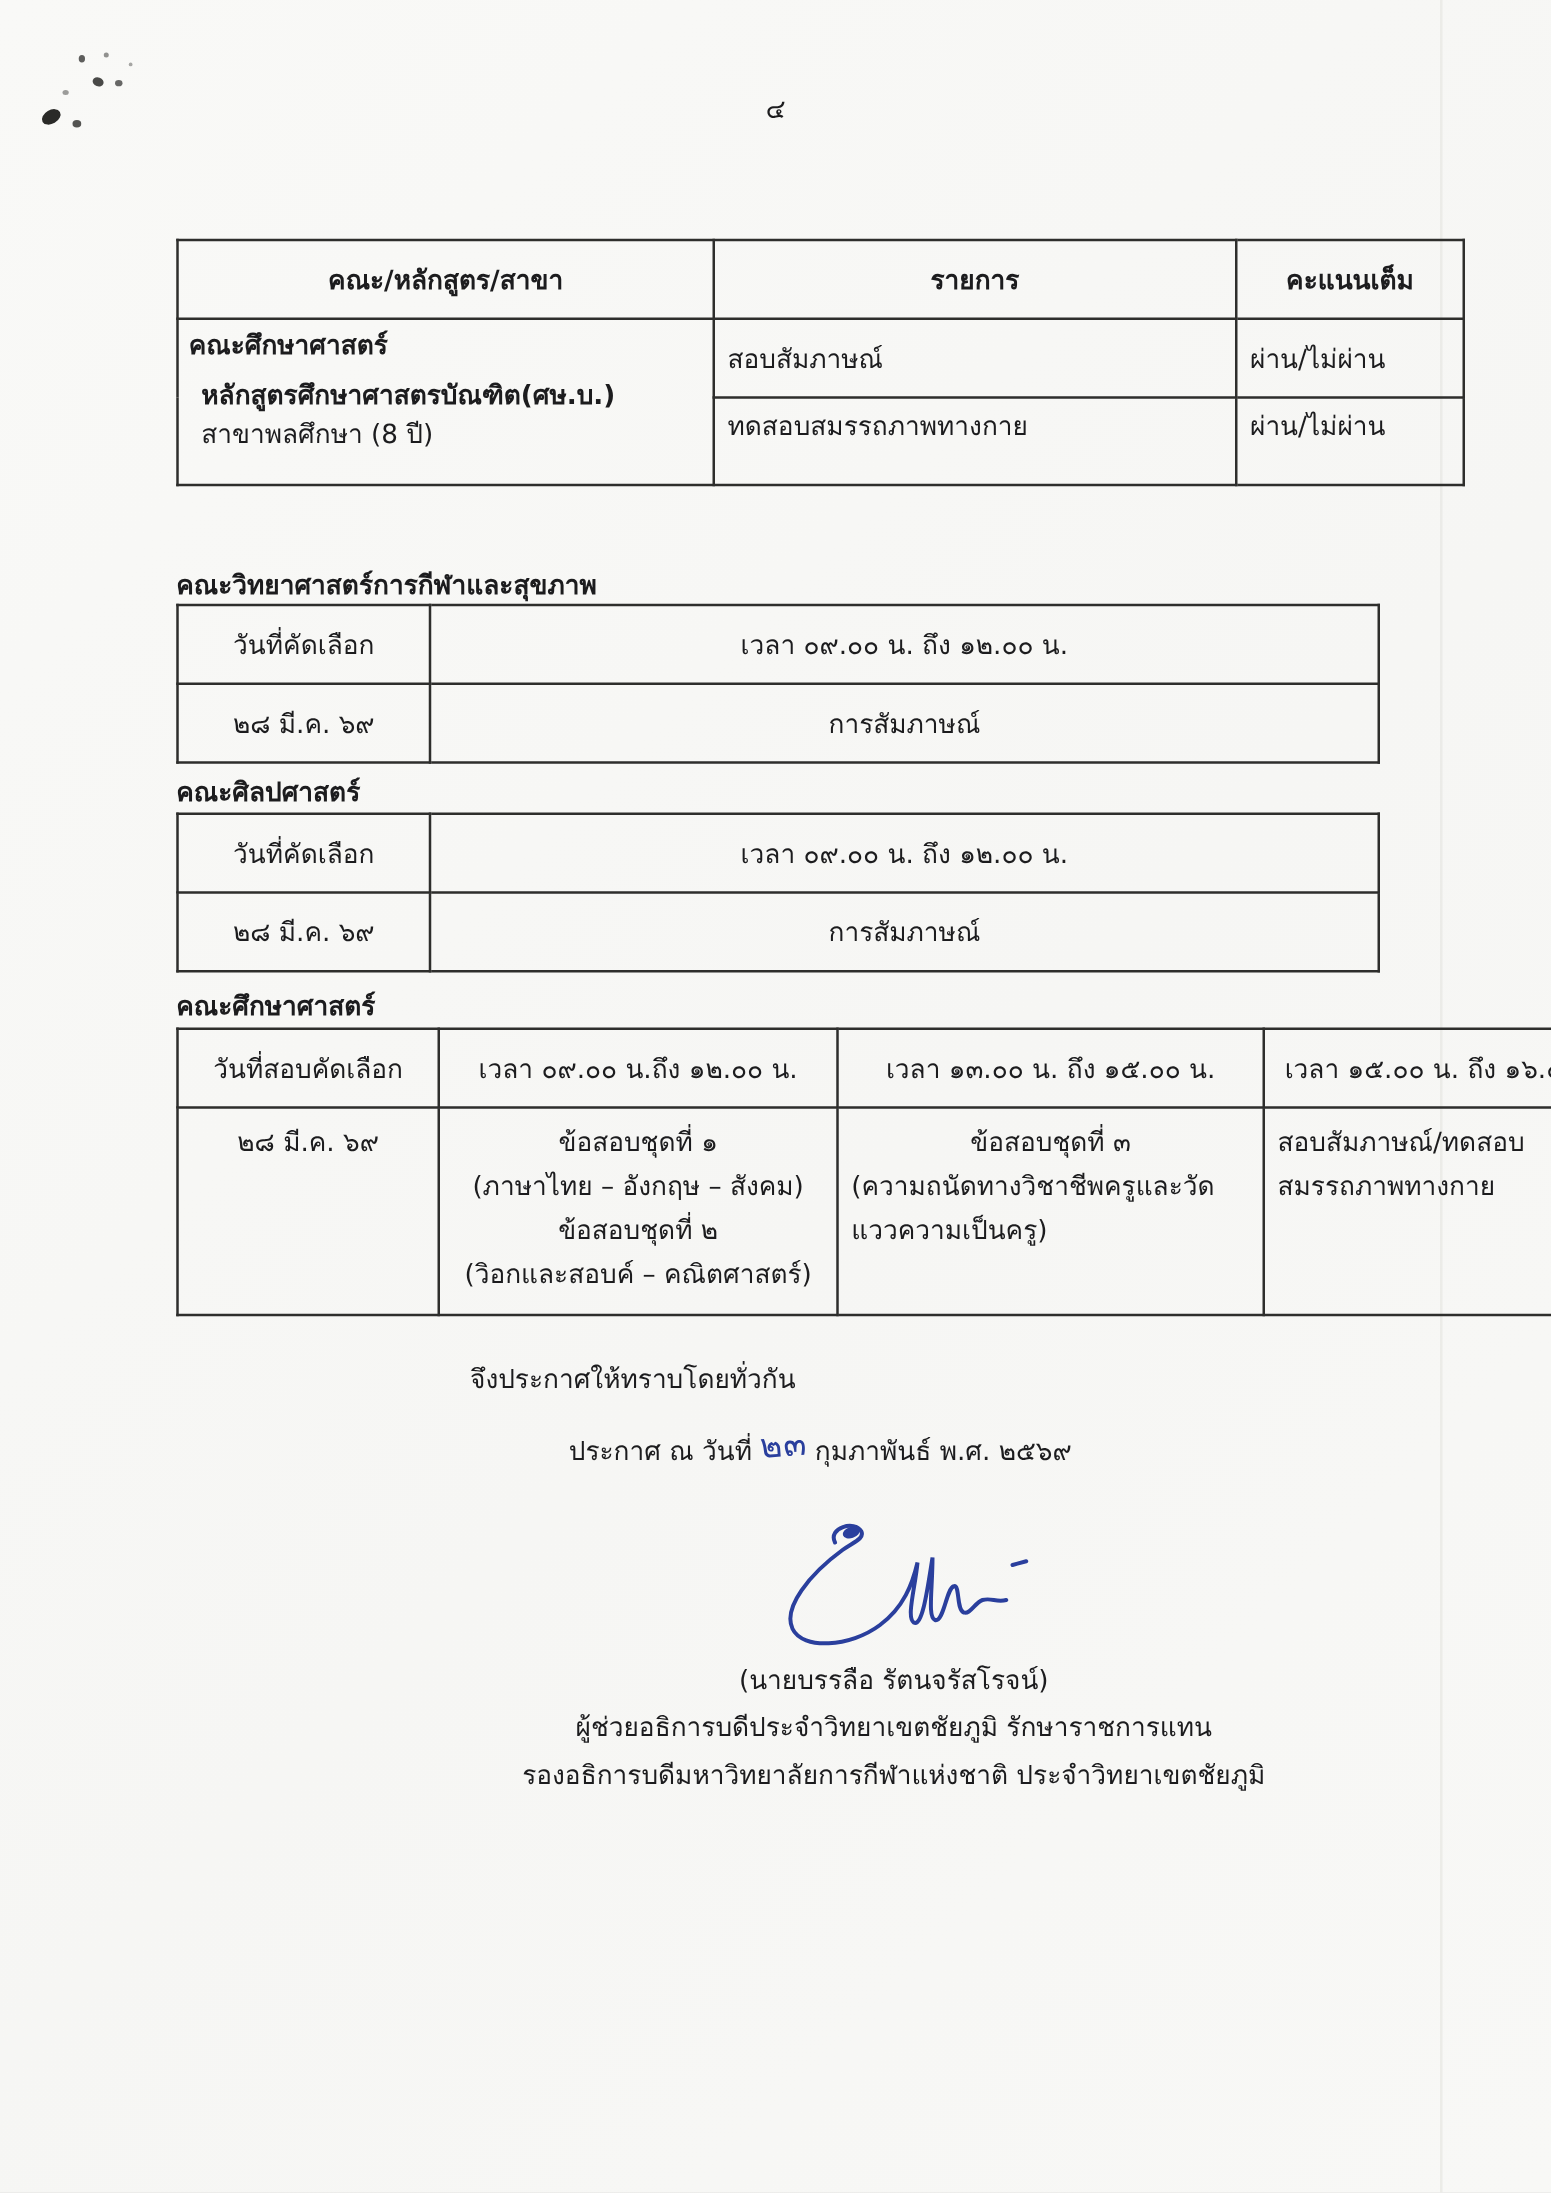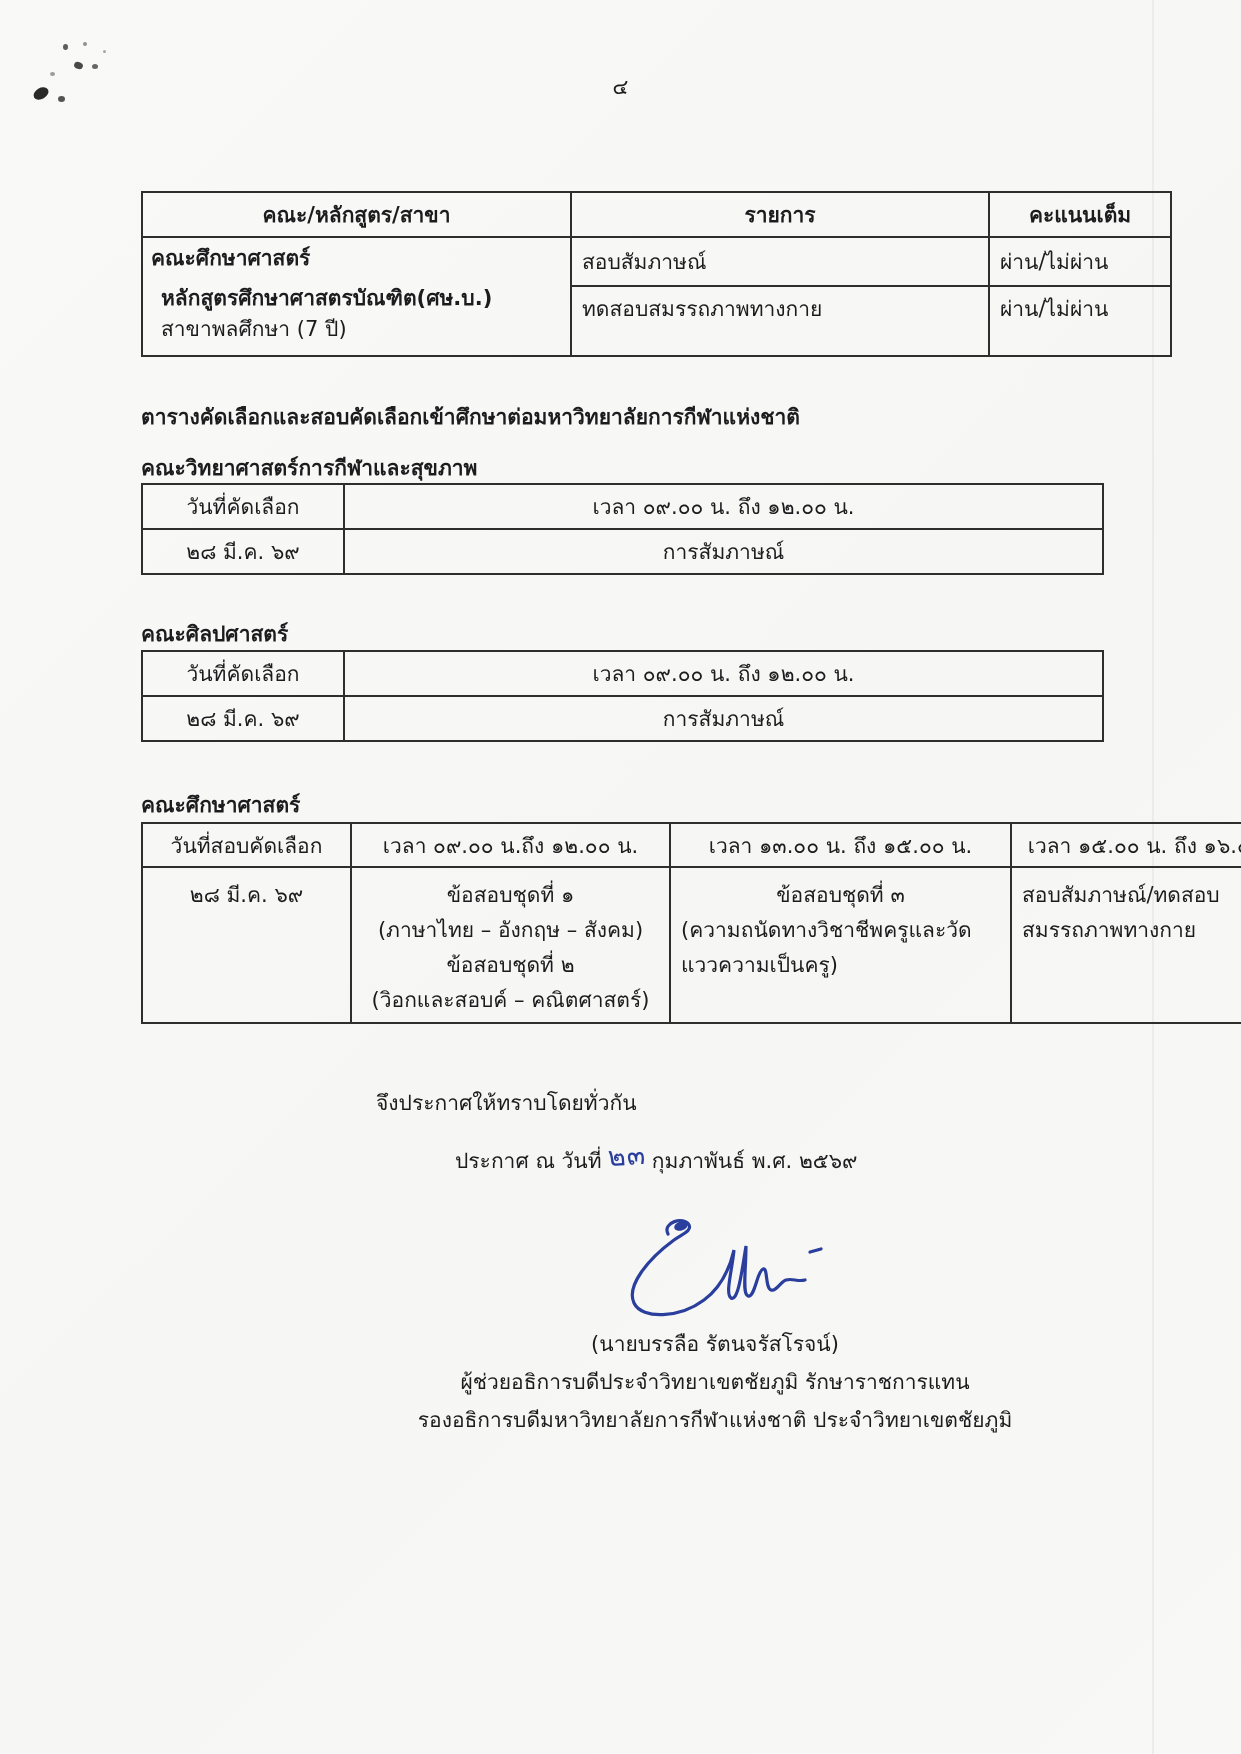--- a/index.html
+++ b/index.html
@@ -17,21 +17,21 @@
   .s3{left:74px;top:62px;width:9px;height:7px;opacity:.85;transform:rotate(20deg);}
   .s4{left:92px;top:64px;width:6px;height:5px;opacity:.7;}
   .s5{left:63px;top:44px;width:5px;height:6px;opacity:.75;}
   .s6{left:83px;top:42px;width:4px;height:4px;opacity:.5;}
   .s7{left:50px;top:72px;width:5px;height:4px;opacity:.45;}
   .s8{left:103px;top:50px;width:3px;height:3px;opacity:.4;}
   .scanline{position:absolute;top:0;bottom:0;width:2px;background:#e7e7e3;opacity:.7;}
 
   table{border-collapse:collapse;table-layout:fixed;position:absolute;}
   td,th{border:2px solid #2e2e2c;font-size:21px;font-weight:normal;
-        padding:4px 10px;overflow:hidden;}
+        padding:14px 10px;overflow:hidden;}
   .c{text-align:center;}
   .l{text-align:left;}
   .top{vertical-align:top;}
   .bold{font-weight:bold;}
 
   .heading{position:absolute;left:141px;font-size:21px;font-weight:bold;white-space:nowrap;}
 
   #t1{left:141px;top:191px;width:963px;}
   #t1 .col1{width:407px;} #t1 .col2{width:396px;} #t1 .col3{width:160px;}
   #t1 .hrow{height:45px;} #t1 .r1{height:49px;} #t1 .r2{height:70px;}
@@ -82,33 +82,32 @@
     <tbody>
         <tr class="hrow">
       <th class="col1 c bold">คณะ/หลักสูตร/สาขา</th>
       <th class="col2 c bold">รายการ</th>
       <th class="col3 c bold">คะแนนเต็ม</th>
     </tr>
     <tr class="r1">
       <td class="col1 faculty-cell" rowspan="2">
         <div class="fl1">คณะศึกษาศาสตร์</div>
         <div class="fl2">หลักสูตรศึกษาศาสตรบัณฑิต(ศษ.บ.)</div>
-        <div class="fl3">สาขาพลศึกษา (7 ปี)</div>
+        <div class="fl3">สาขาพลศึกษา (8 ปี)</div>
       </td>
       <td class="col2 l">สอบสัมภาษณ์</td>
       <td class="col3 l">ผ่าน/ไม่ผ่าน</td>
     </tr>
     <tr class="r2">
       <td class="col2 l itemcell">ทดสอบสมรรถภาพทางกาย</td>
       <td class="col3 l itemcell">ผ่าน/ไม่ผ่าน</td>
     </tr>
   </tbody>
     </table>
 
-  <div class="heading" style="top:400px">ตารางคัดเลือกและสอบคัดเลือกเข้าศึกษาต่อมหาวิทยาลัยการกีฬาแห่งชาติ</div>
 
   <div class="heading" style="top:451px">คณะวิทยาศาสตร์การกีฬาและสุขภาพ</div>
   <table id="t2">
     <tbody>
         <tr>
       <td class="col1 c">วันที่คัดเลือก</td>
       <td class="c">เวลา ๐๙.๐๐ น. ถึง ๑๒.๐๐ น.</td>
     </tr>
     <tr>
       <td class="col1 c">๒๘ มี.ค. ๖๙</td>

